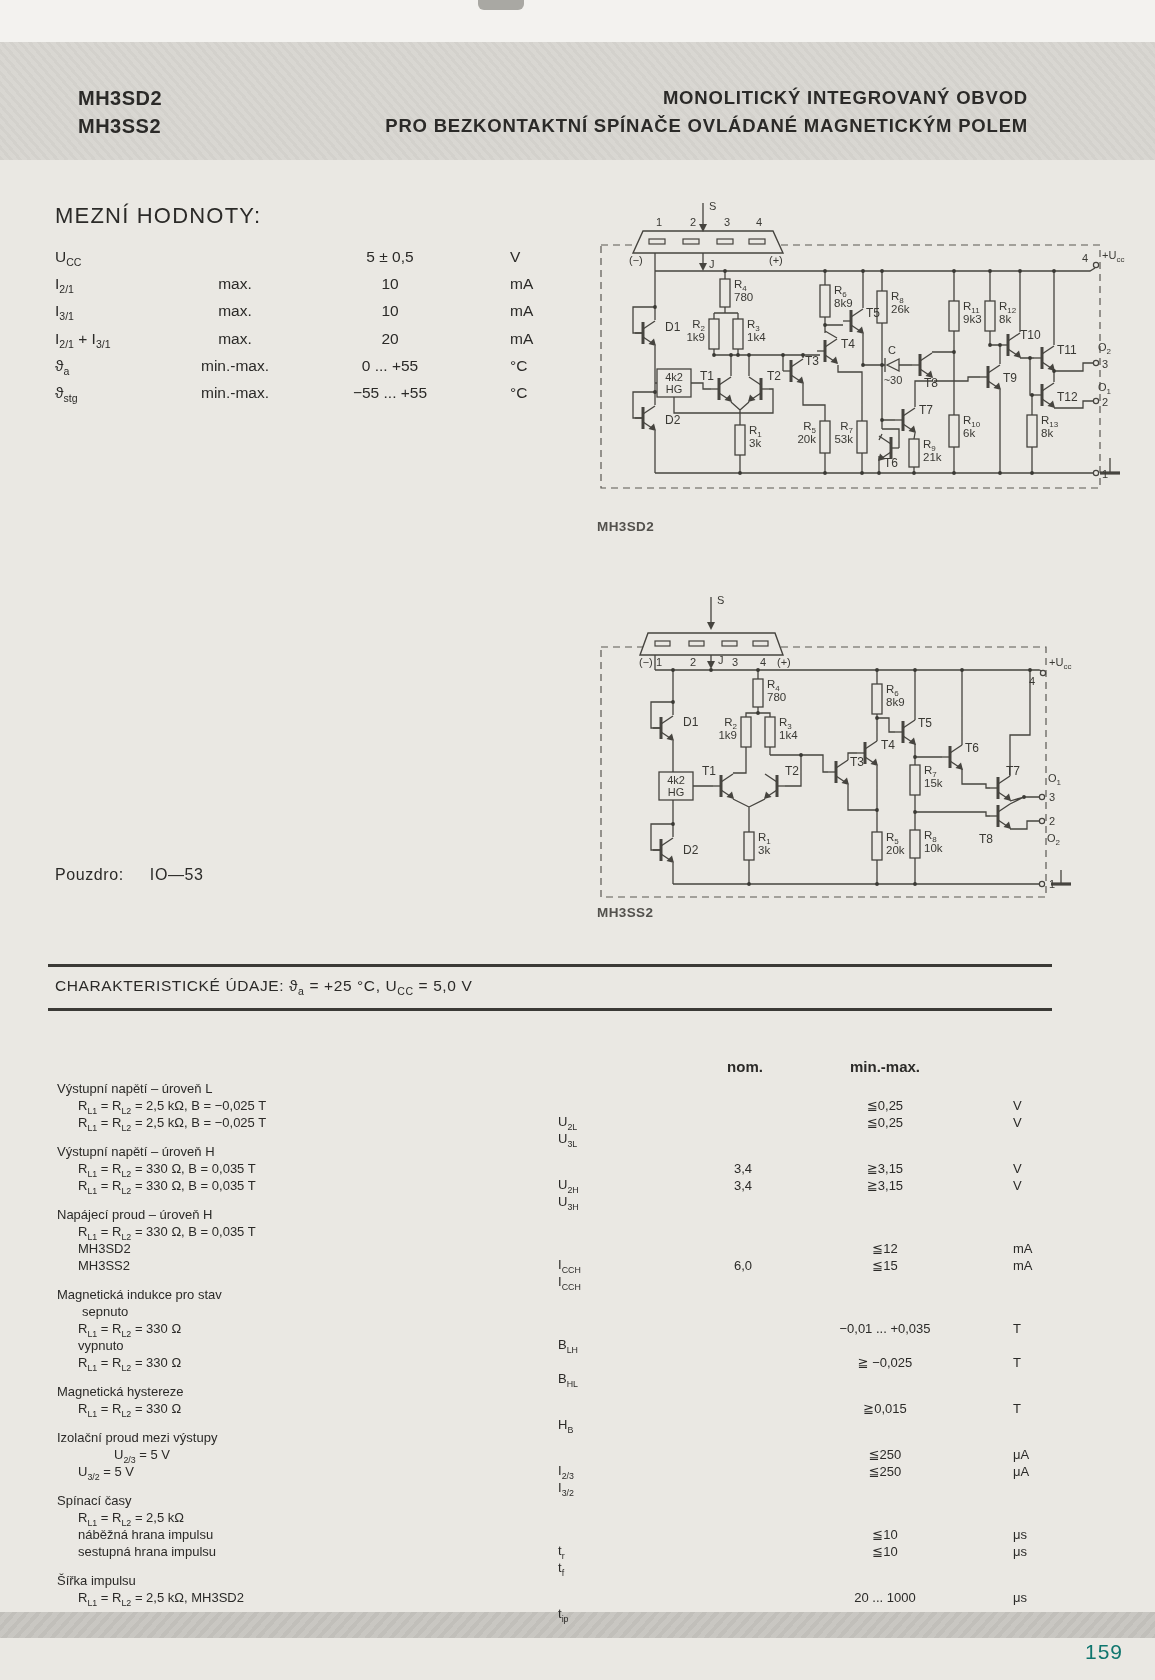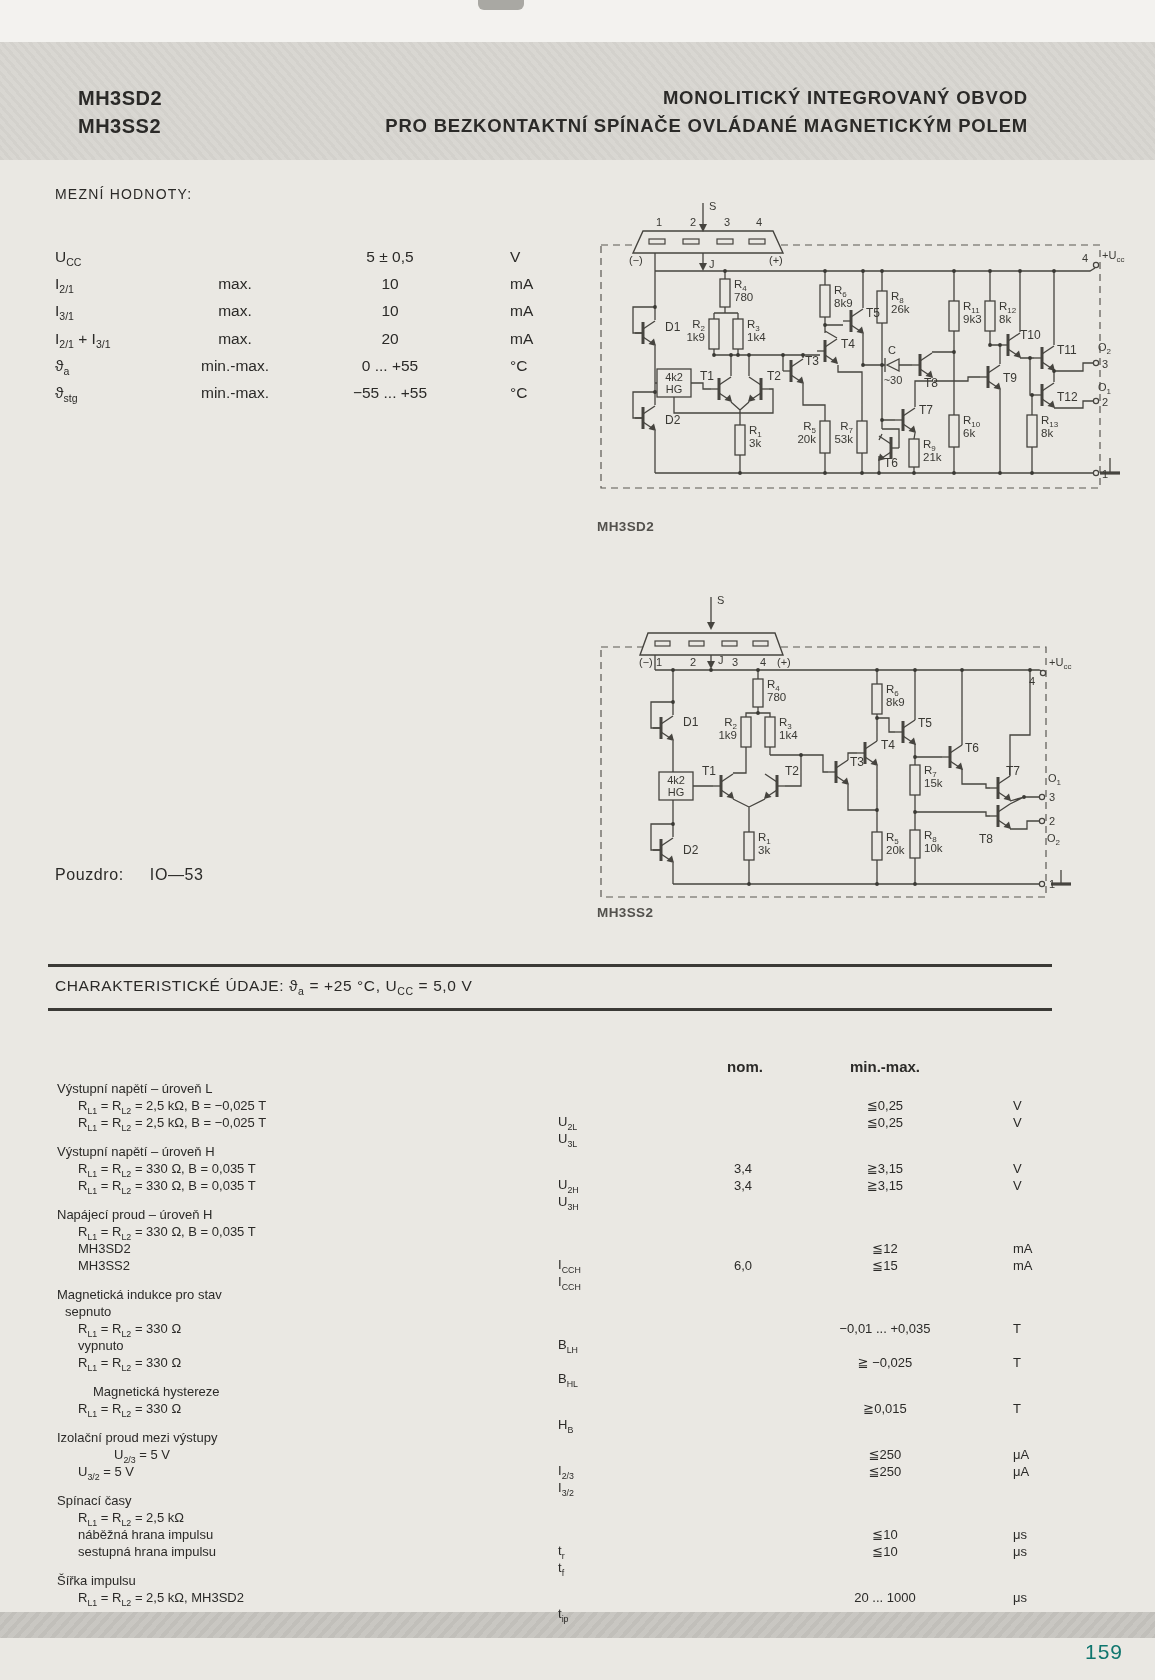--- a/index.html
+++ b/index.html
@@ -7,21 +7,21 @@
         font-family:"Liberation Sans","DejaVu Sans",sans-serif;color:#2b2a28;overflow:hidden;}
   .band-top{position:absolute;left:0;top:0;width:1155px;height:42px;background:#f3f2ef;}
   .band-header{position:absolute;left:0;top:42px;width:1155px;height:118px;background:#d8d6d1;
         background-image:repeating-linear-gradient(49deg,rgba(0,0,0,0.025) 0 3px,rgba(255,255,255,0.02) 3px 7px);}
   .smudge{position:absolute;left:478px;top:0;width:46px;height:10px;background:#a9a8a3;border-radius:0 0 6px 6px;}
   .band-bottom{position:absolute;left:0;top:1612px;width:1155px;height:26px;background:#c7c5c0;
         background-image:repeating-linear-gradient(132deg,rgba(0,0,0,0.03) 0 4px,rgba(255,255,255,0.03) 4px 9px);}
   .partnums{position:absolute;left:78px;top:84px;font-size:20px;font-weight:bold;line-height:28px;letter-spacing:0.5px;}
   .doctitle{position:absolute;right:127px;top:84px;text-align:right;font-size:18.5px;font-weight:bold;
         line-height:27.5px;letter-spacing:0.8px;}
-  .limits-head{position:absolute;left:55px;top:186px;font-size:14px;letter-spacing:1.2px;}
+  .limits-head{position:absolute;left:55px;top:203px;font-size:22px;letter-spacing:1.2px;}
   .limits-rows{position:absolute;left:55px;top:243px;width:560px;font-size:15.5px;}
   .lrow{position:relative;height:27.2px;line-height:27.2px;}
   .lr-sym{position:absolute;left:0;}
   .lr-cond{position:absolute;left:110px;width:140px;text-align:center;}
   .lr-val{position:absolute;left:235px;width:200px;text-align:center;}
   .lr-unit{position:absolute;left:455px;}
   sub{font-size:68%;line-height:0;}
   .schsvg{position:absolute;}
   .sch-caption{position:absolute;font-size:13.5px;font-weight:bold;color:#53514d;letter-spacing:0.4px;}
   .pouzdro{position:absolute;left:55px;top:866px;font-size:16px;letter-spacing:0.6px;}
@@ -516,39 +516,39 @@
         <span class="cc-desc" style="left: 30px;">MH3SS2</span>
         <span class="cc-sym">I<sub>CCH</sub></span>
         <span class="cc-nom">6,0</span>
         <span class="cc-mm">≦15</span>
         <span class="cc-unit">mA</span>
       </div>
       <div class="crow gap">
         <span class="cc-desc" style="left: 9px;">Magnetická indukce pro stav</span>
       </div>
       <div class="crow">
-        <span class="cc-desc" style="left: 17px;">sepnuto</span>
+        <span class="cc-desc" style="left: 34px;">sepnuto</span>
       </div>
       <div class="crow">
         <span class="cc-desc" style="left: 30px;">R<sub>L1</sub> = R<sub>L2</sub> = 330 Ω</span>
         <span class="cc-sym">B<sub>LH</sub></span>
         <span class="cc-mm">−0,01 ... +0,035</span>
         <span class="cc-unit">T</span>
       </div>
       <div class="crow">
         <span class="cc-desc" style="left: 30px;">vypnuto</span>
       </div>
       <div class="crow">
         <span class="cc-desc" style="left: 30px;">R<sub>L1</sub> = R<sub>L2</sub> = 330 Ω</span>
         <span class="cc-sym">B<sub>HL</sub></span>
         <span class="cc-mm">≧ −0,025</span>
         <span class="cc-unit">T</span>
       </div>
       <div class="crow gap">
-        <span class="cc-desc" style="left: 9px; margin-left: 36px;">Magnetická hystereze</span>
+        <span class="cc-desc" style="left: 9px;">Magnetická hystereze</span>
       </div>
       <div class="crow">
         <span class="cc-desc" style="left: 30px;">R<sub>L1</sub> = R<sub>L2</sub> = 330 Ω</span>
         <span class="cc-sym">H<sub>B</sub></span>
         <span class="cc-mm">≧0,015</span>
         <span class="cc-unit">T</span>
       </div>
       <div class="crow gap">
         <span class="cc-desc" style="left: 9px;">Izolační proud mezi výstupy</span>
       </div>

